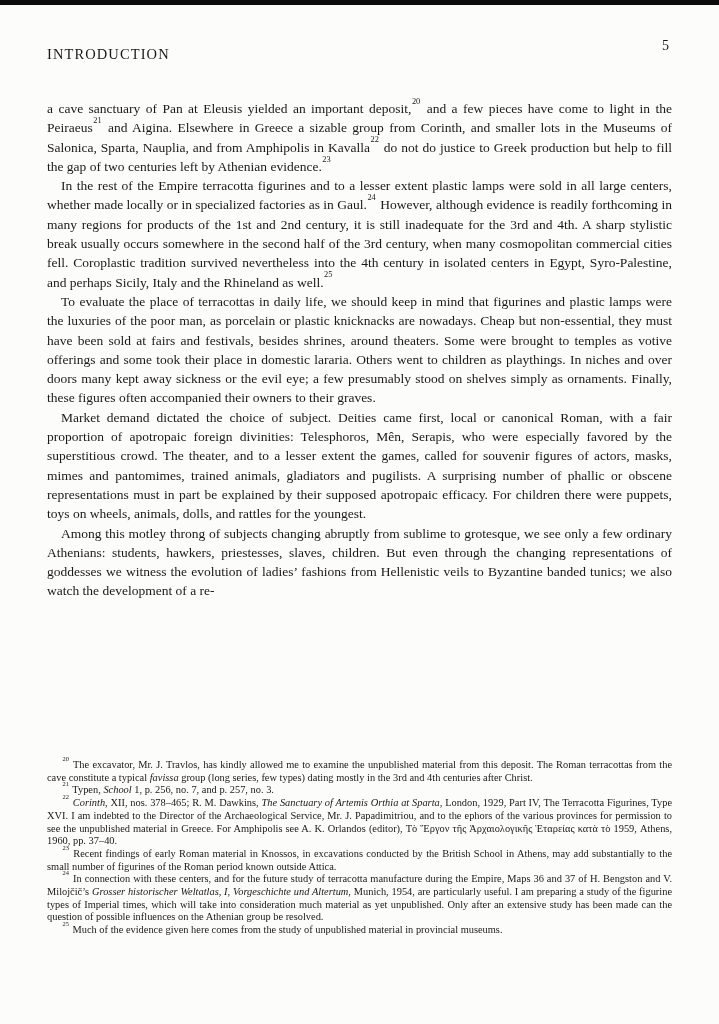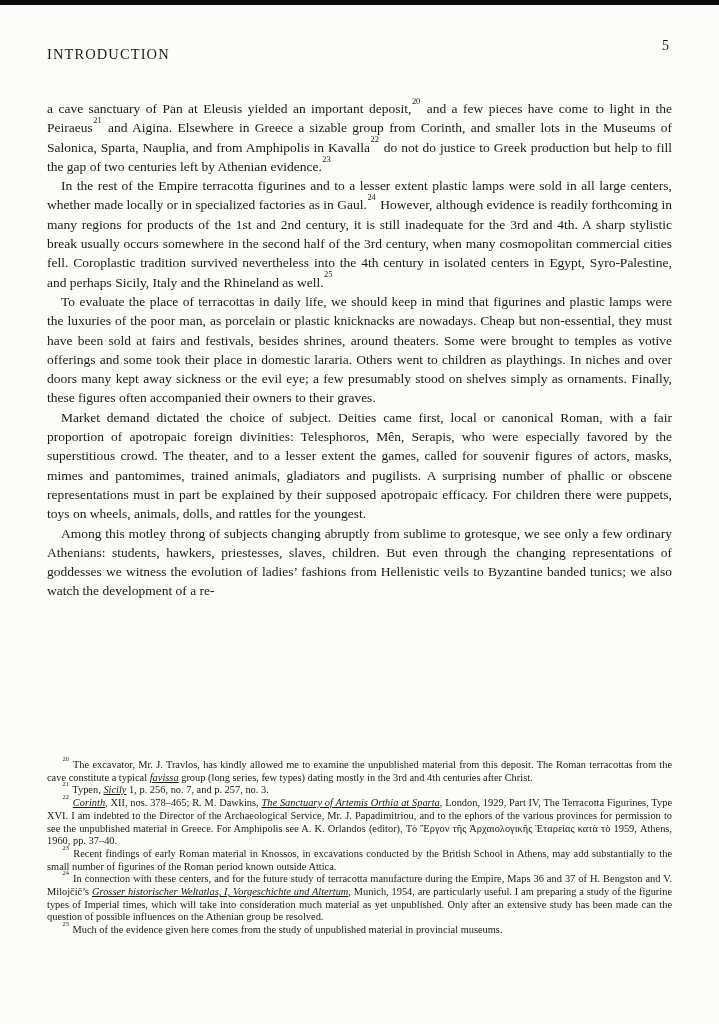--- a/index.html
+++ b/index.html
@@ -56,21 +56,21 @@
     font-size:10.4px;line-height:12.7px;
     text-align:justify;
     text-indent:15px;
   }
   sup.fn-ref{
     font-size:0.62em;
     line-height:0;
     position:relative;top:-0.45em;
     margin-left:0.5px;margin-right:1px;
   }
-  .it{font-style:italic;text-decoration:underline;}
+  .it{font-style:italic;}
 </style>
 </head>
 <body>
 
 <div class="page">
   <div class="scan-edge-top"></div>
 
   <header class="page-header">
     <span class="running-title">INTRODUCTION</span>
     <span class="page-number">5</span>
@@ -79,19 +79,19 @@
   <main class="body-text" id="body-content">
       <p class="para"><span>a cave sanctuary of Pan at Eleusis yielded an important deposit,</span><sup class="fn-ref">20</sup><span> and a few pieces have come to light in the Peiraeus</span><sup class="fn-ref">21</sup><span> and Aigina. Elsewhere in Greece a sizable group from Corinth, and smaller lots in the Museums of Salonica, Sparta, Nauplia, and from Amphipolis in Kavalla</span><sup class="fn-ref">22</sup><span> do not do justice to Greek production but help to fill the gap of two centuries left by Athenian evidence.</span><sup class="fn-ref">23</sup></p>
       <p class="para indent"><span>In the rest of the Empire terracotta figurines and to a lesser extent plastic lamps were sold in all large centers, whether made locally or in specialized factories as in Gaul.</span><sup class="fn-ref">24</sup><span> However, although evidence is readily forthcoming in many regions for products of the 1st and 2nd century, it is still inadequate for the 3rd and 4th. A sharp stylistic break usually occurs somewhere in the second half of the 3rd century, when many cosmopolitan commercial cities fell. Coroplastic tradition survived nevertheless into the 4th century in isolated centers in Egypt, Syro-Palestine, and perhaps Sicily, Italy and the Rhineland as well.</span><sup class="fn-ref">25</sup></p>
       <p class="para indent"><span>To evaluate the place of terracottas in daily life, we should keep in mind that figurines and plastic lamps were the luxuries of the poor man, as porcelain or plastic knicknacks are nowadays. Cheap but non-essential, they must have been sold at fairs and festivals, besides shrines, around theaters. Some were brought to temples as votive offerings and some took their place in domestic lararia. Others went to children as playthings. In niches and over doors many kept away sickness or the evil eye; a few presumably stood on shelves simply as ornaments. Finally, these figures often accompanied their owners to their graves.</span></p>
       <p class="para indent"><span>Market demand dictated the choice of subject. Deities came first, local or canonical Roman, with a fair proportion of apotropaic foreign divinities: Telesphoros, Mên, Serapis, who were especially favored by the superstitious crowd. The theater, and to a lesser extent the games, called for souvenir figures of actors, masks, mimes and pantomimes, trained animals, gladiators and pugilists. A surprising number of phallic or obscene representations must in part be explained by their supposed apotropaic efficacy. For children there were puppets, toys on wheels, animals, dolls, and rattles for the youngest.</span></p>
       <p class="para indent"><span>Among this motley throng of subjects changing abruptly from sublime to grotesque, we see only a few ordinary Athenians: students, hawkers, priestesses, slaves, children. But even through the changing representations of goddesses we witness the evolution of ladies’ fashions from Hellenistic veils to Byzantine banded tunics; we also watch the development of a re-</span></p>
     </main>
 
   <section class="footnotes" id="footnotes">
       <p class="footnote"><sup class="fn-ref">20</sup><span> The excavator, Mr. J. Travlos, has kindly allowed me to examine the unpublished material from this deposit. The Roman terracottas from the cave constitute a typical </span><span class="it">favissa</span><span> group (long series, few types) dating mostly in the 3rd and 4th centuries after Christ.</span></p>
-      <p class="footnote"><sup class="fn-ref">21</sup><span> Typen, </span><span class="it">Sicily</span><span> 1, p. 256, no. 7, and p. 257, no. 3.</span></p>
+      <p class="footnote"><sup class="fn-ref">21</sup><span> Typen, </span><span class="it">School</span><span> 1, p. 256, no. 7, and p. 257, no. 3.</span></p>
       <p class="footnote"><sup class="fn-ref">22</sup><span> </span><span class="it">Corinth</span><span>, XII, nos. 378–465; R. M. Dawkins, </span><span class="it">The Sanctuary of Artemis Orthia at Sparta</span><span>, London, 1929, Part IV, The Terracotta Figurines, Type XVI. I am indebted to the Director of the Archaeological Service, Mr. J. Papadimitriou, and to the ephors of the various provinces for permission to see the unpublished material in Greece. For Amphipolis see A. K. Orlandos (editor), Τὸ Ἔργον τῆς Ἀρχαιολογικῆς Ἑταρείας κατὰ τὸ 1959, Athens, 1960, pp. 37–40.</span></p>
       <p class="footnote"><sup class="fn-ref">23</sup><span> Recent findings of early Roman material in Knossos, in excavations conducted by the British School in Athens, may add substantially to the small number of figurines of the Roman period known outside Attica.</span></p>
       <p class="footnote"><sup class="fn-ref">24</sup><span> In connection with these centers, and for the future study of terracotta manufacture during the Empire, Maps 36 and 37 of H. Bengston and V. Milojčič’s </span><span class="it">Grosser historischer Weltatlas, I, Vorgeschichte und Altertum</span><span>, Munich, 1954, are particularly useful. I am preparing a study of the figurine types of Imperial times, which will take into consideration much material as yet unpublished. Only after an extensive study has been made can the question of possible influences on the Athenian group be resolved.</span></p>
       <p class="footnote"><sup class="fn-ref">25</sup><span> Much of the evidence given here comes from the study of unpublished material in provincial museums.</span></p>
     </section>
 </div>
 
 </body></html>

